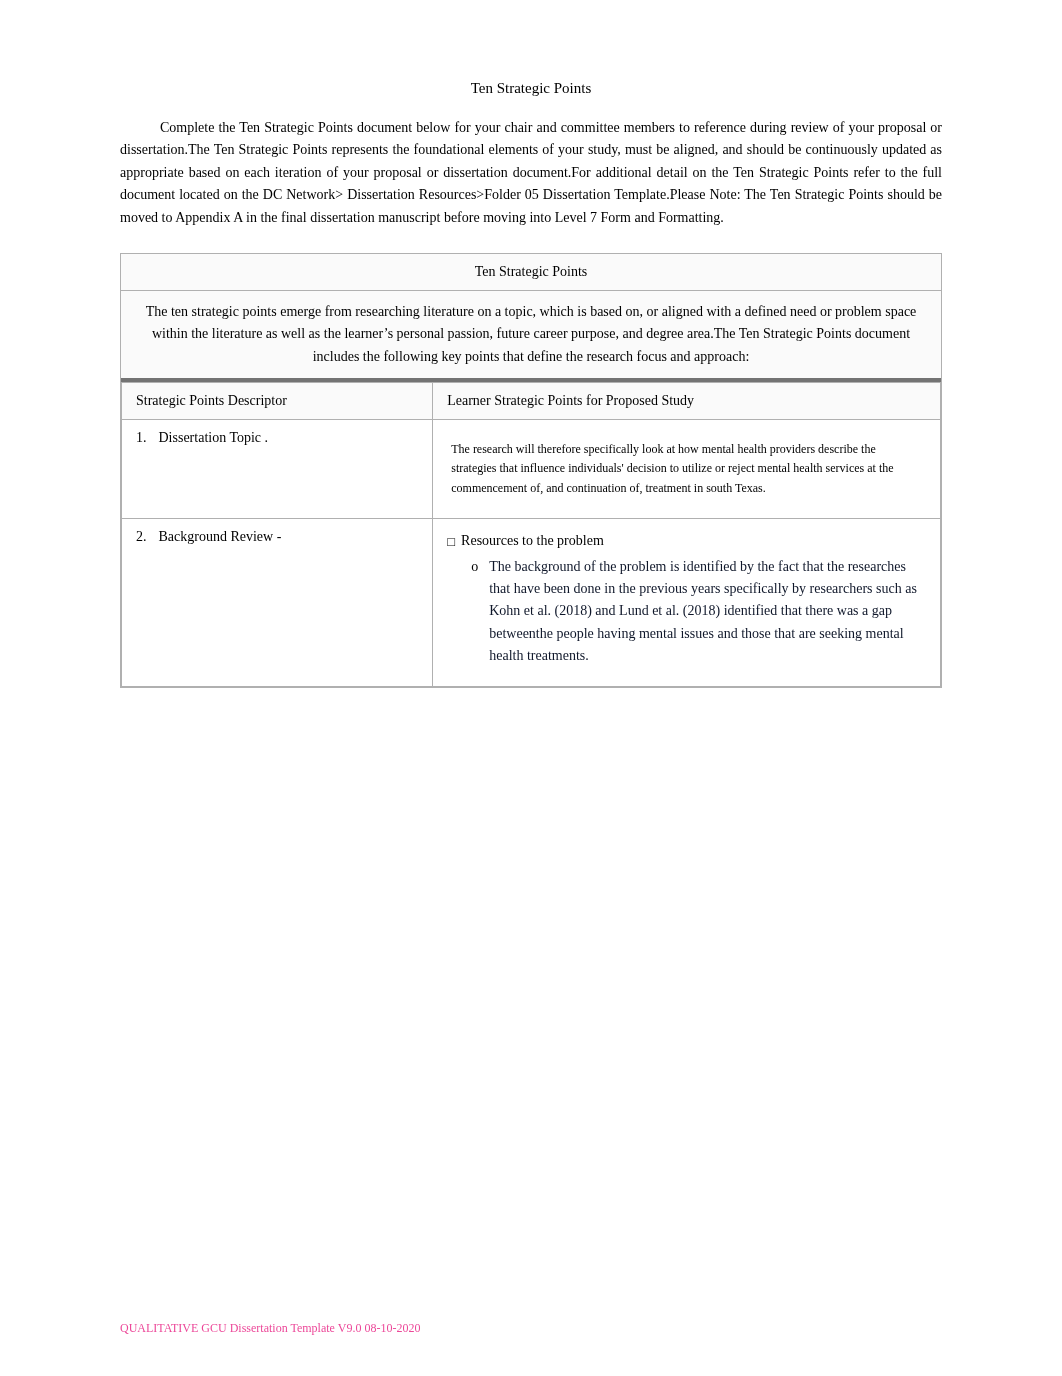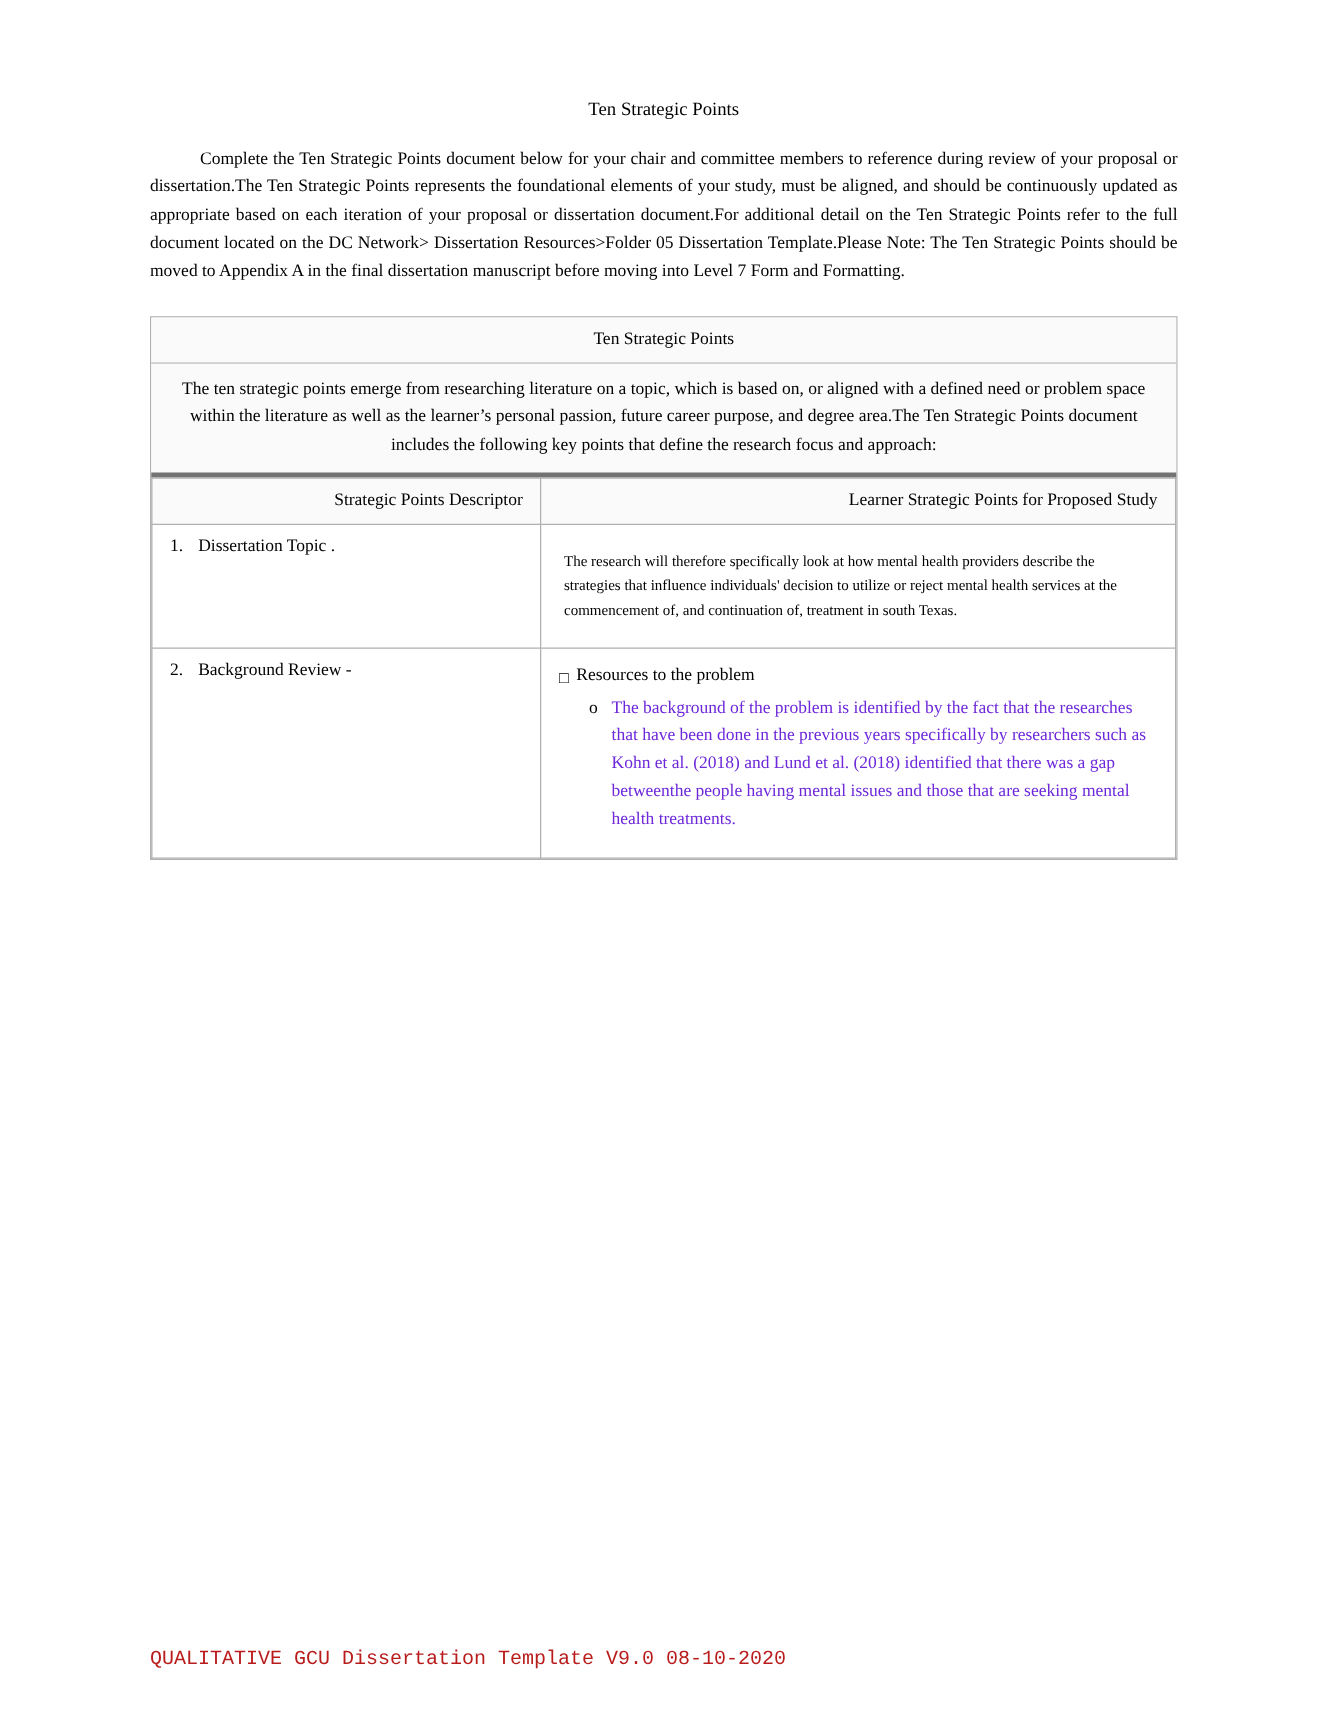--- a/index.html
+++ b/index.html
@@ -62,21 +62,21 @@
     }
 
     .main-table {
       width: 100%;
       border-collapse: collapse;
     }
 
     .main-table th {
       border: 1px solid #b0b0b0;
       padding: 10px 14px;
-      text-align: right;
+      text-align: left;
       font-weight: normal;
       font-size: 14px;
       background: #fafafa;
     }
 
     .main-table td {
       border: 1px solid #b0b0b0;
       padding: 10px 14px;
       vertical-align: top;
       font-size: 14px;
@@ -139,30 +139,29 @@
     }
 
     .sub-list li::before {
       content: "o";
       position: absolute;
       left: 0;
       color: #000000;
     }
 
     .green-text {
-      color: #6d28d9;
+      color: #0f172a;
     }
 
     .footer {
       position: absolute;
       bottom: 40px;
       left: 120px;
-      font-size: 16px;
-      color: #b91c1c;
-      font-family: Liberation Mono, monospace;
+      font-size: 12px;
+      color: #ec4899;
     }
   </style>
 </head>
 <body>
 
 <div class="page-container">
 
   <h1 class="main-title">Ten Strategic Points</h1>
 
   <p class="intro-paragraph">Complete the Ten Strategic Points document below for your chair and committee members to reference during review of your proposal or dissertation.The Ten Strategic Points represents the foundational elements of your study, must be aligned, and should be continuously updated as appropriate based on each iteration of your proposal or dissertation document.For additional detail on the Ten Strategic Points refer to the full document located on the DC Network&gt; Dissertation Resources&gt;Folder 05 Dissertation Template.Please Note: The Ten Strategic Points should be moved to Appendix A in the final dissertation manuscript before moving into Level 7 Form and Formatting.</p>

